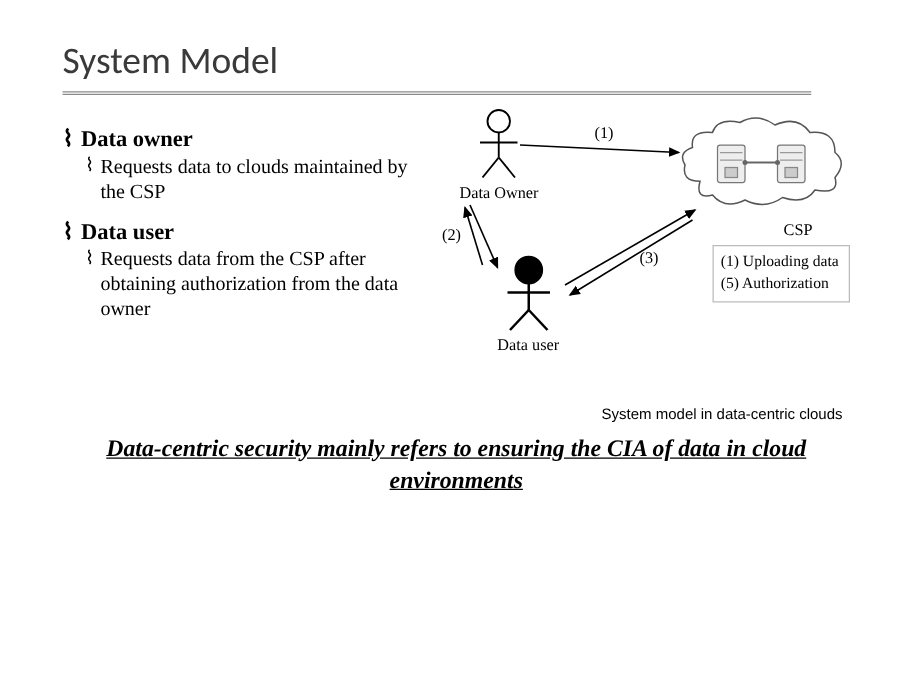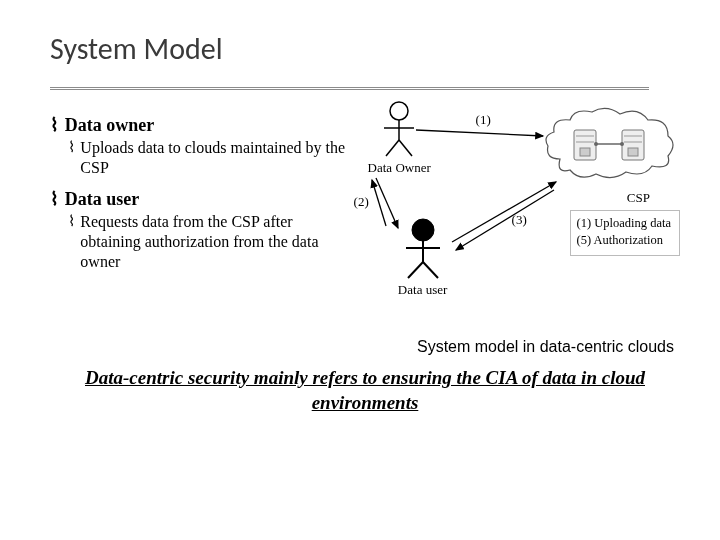--- a/index.html
+++ b/index.html
@@ -15,21 +15,21 @@
   .slide {
     padding: 30px 40px 20px 50px;
   }
   .title {
     font-family: 'Calibri Light', Calibri, Arial, sans-serif;
     font-size: 30px;
     font-weight: 300;
     color: #3a3a3a;
     margin-bottom: 10px;
     border-bottom: 3px double #8b8b8b;
-    padding-bottom: 20px;
+    padding-bottom: 6px;
     width: 95%;
   }
   .content {
     display: flex;
     gap: 10px;
   }
   .left {
     flex: 1 1 48%;
     padding-top: 8px;
   }
@@ -56,21 +56,21 @@
     margin: 2px 0 10px 18px;
     line-height: 1.25;
   }
   .bullet-h2 .tilde {
     font-size: 15px;
     margin-right: 5px;
     flex-shrink: 0;
   }
   .caption {
     font-family: Arial, sans-serif;
-    font-size: 16px;
+    font-size: 12px;
     text-align: right;
     margin: 18px 6px 6px 0;
   }
   .highlight {
     font-family: Liberation Serif, serif;
     font-size: 19px;
     font-weight: bold;
     font-style: italic;
     text-decoration: underline;
     text-align: center;
@@ -129,21 +129,21 @@
   <div class="content">
 
     <div class="left">
 
       <div class="bullet-h1">
         <span class="tilde">⌇</span>
         <span>Data owner</span>
       </div>
       <div class="bullet-h2">
         <span class="tilde">⌇</span>
-        <span>Uploads data to clouds maintained by the CSP</span>
+        <span>Requests data to clouds maintained by the CSP</span>
       </div>
 
       <div class="bullet-h1">
         <span class="tilde">⌇</span>
         <span>Data user</span>
       </div>
       <div class="bullet-h2">
         <span class="tilde">⌇</span>
         <span>Requests data from the CSP after obtaining authorization from the data owner</span>
       </div>

